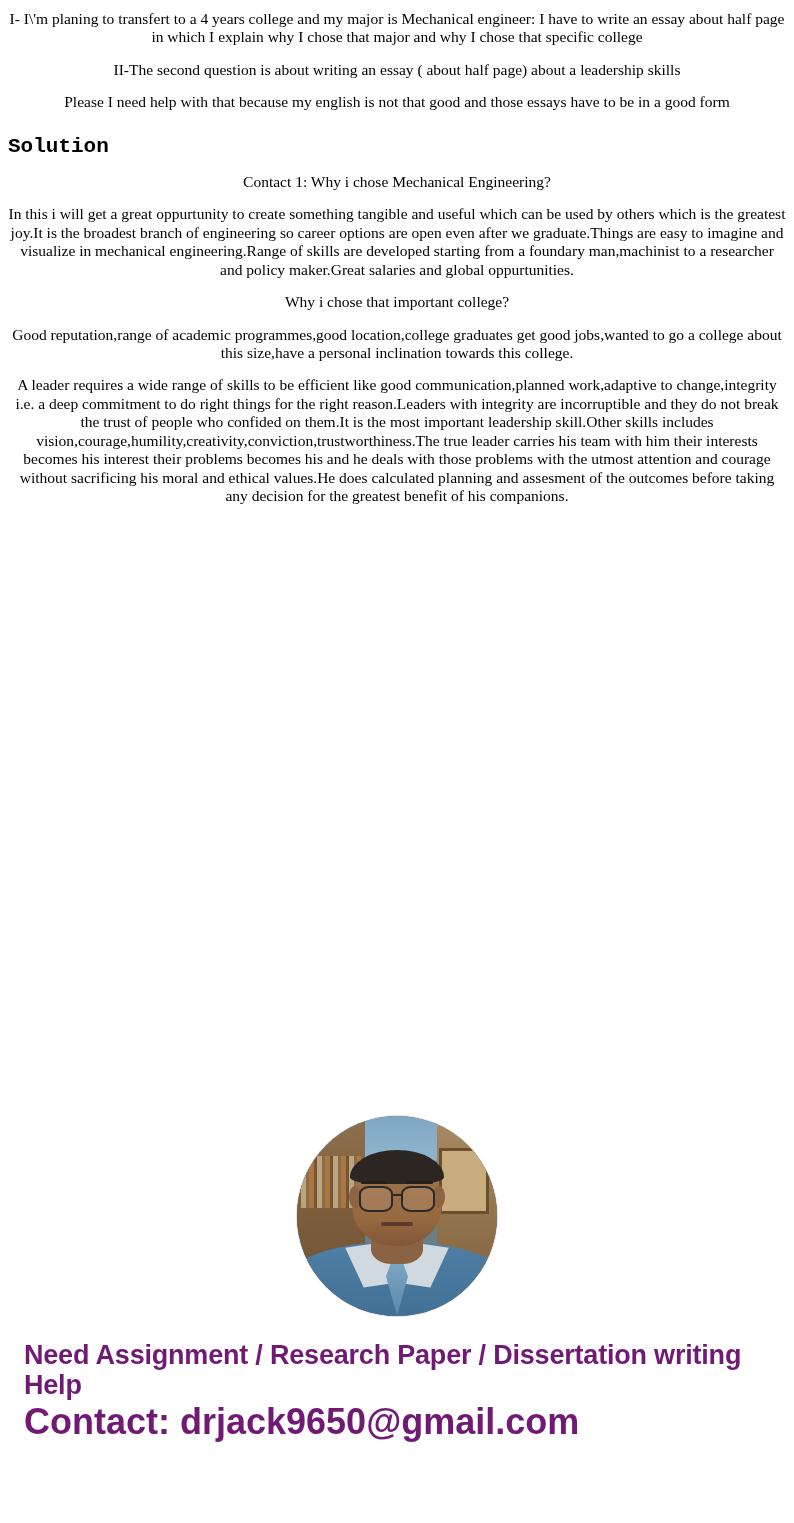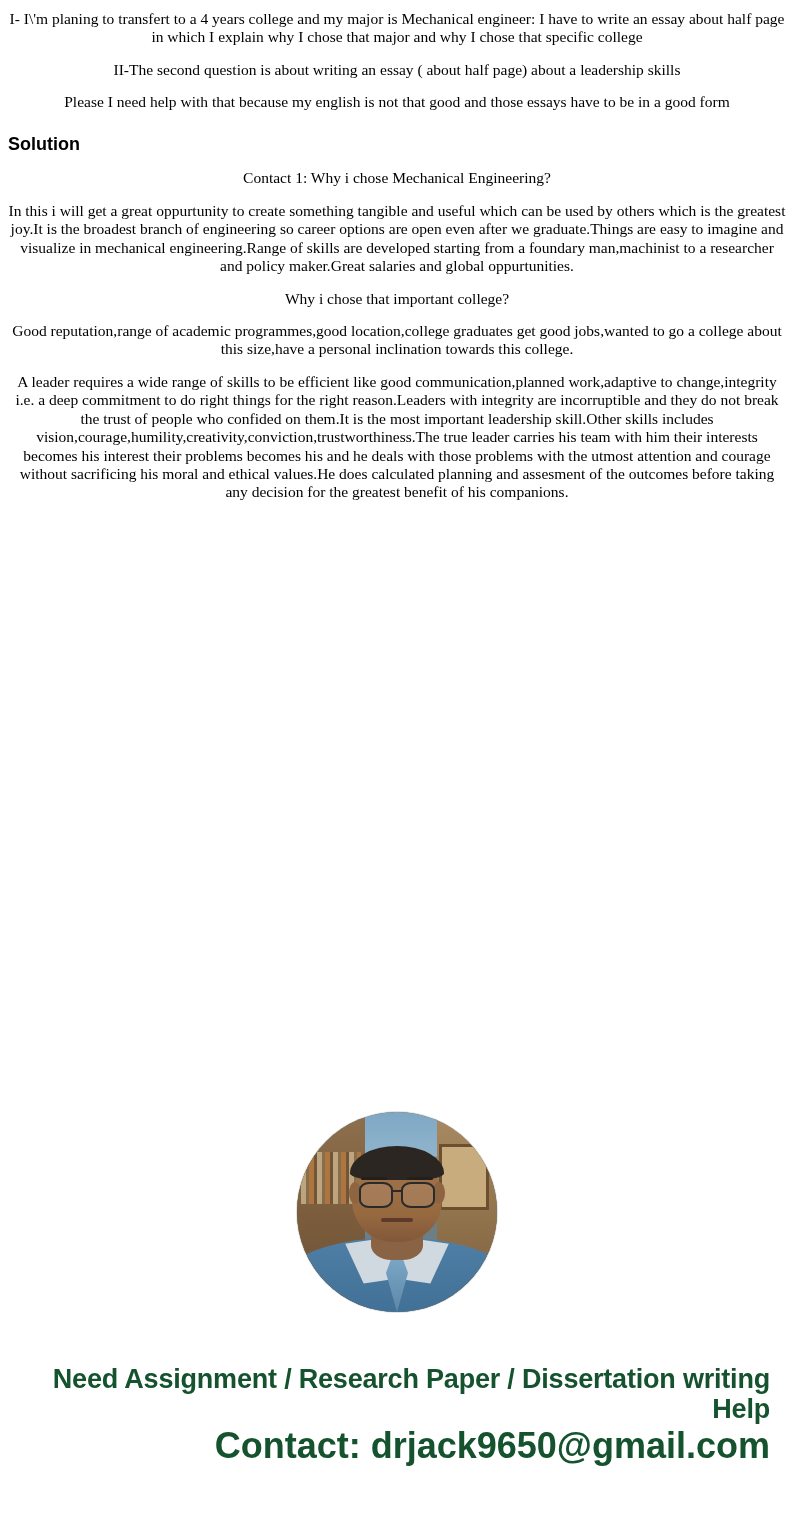--- a/index.html
+++ b/index.html
@@ -26,22 +26,22 @@
     font-size: 15.5px;
     line-height: 1.19;
     margin: 14px 0 14px 0;
     text-align: center;
     color: #000;
   }
   p.body-text.first {
     margin-top: 10px;
   }
   h2.solution-heading {
-    font-family: Liberation Sans, sans-serif;
-    font-size: 18px;
+    font-family: Liberation Mono, monospace;
+    font-size: 21px;
     font-weight: bold;
     margin: 22px 0 14px 0;
     line-height: 1.2;
   }
   .spacer {
     height: 590px;
   }
   .avatar-wrap {
     width: 100%;
     display: flex;
@@ -173,25 +173,25 @@
   .ph-brow-r { right: 32%; }
   .ph-mouth {
     position: absolute;
     top: 53%; left: 50%;
     transform: translateX(-50%);
     width: 16%; height: 4px;
     background: #5d3a2c;
     border-radius: 3px;
   }
   .footer {
-    margin-top: 52px;
-    text-align: right;
+    margin-top: 24px;
+    text-align: left;
     font-family: "Liberation Sans", sans-serif;
     font-weight: bold;
-    color: #14532d;
+    color: #701a75;
     padding: 0 16px;
   }
   .footer-line1 {
     font-size: 27px;
     line-height: 1.12;
     letter-spacing: -0.2px;
   }
   .footer-line2 {
     font-size: 36px;
     line-height: 1.12;

